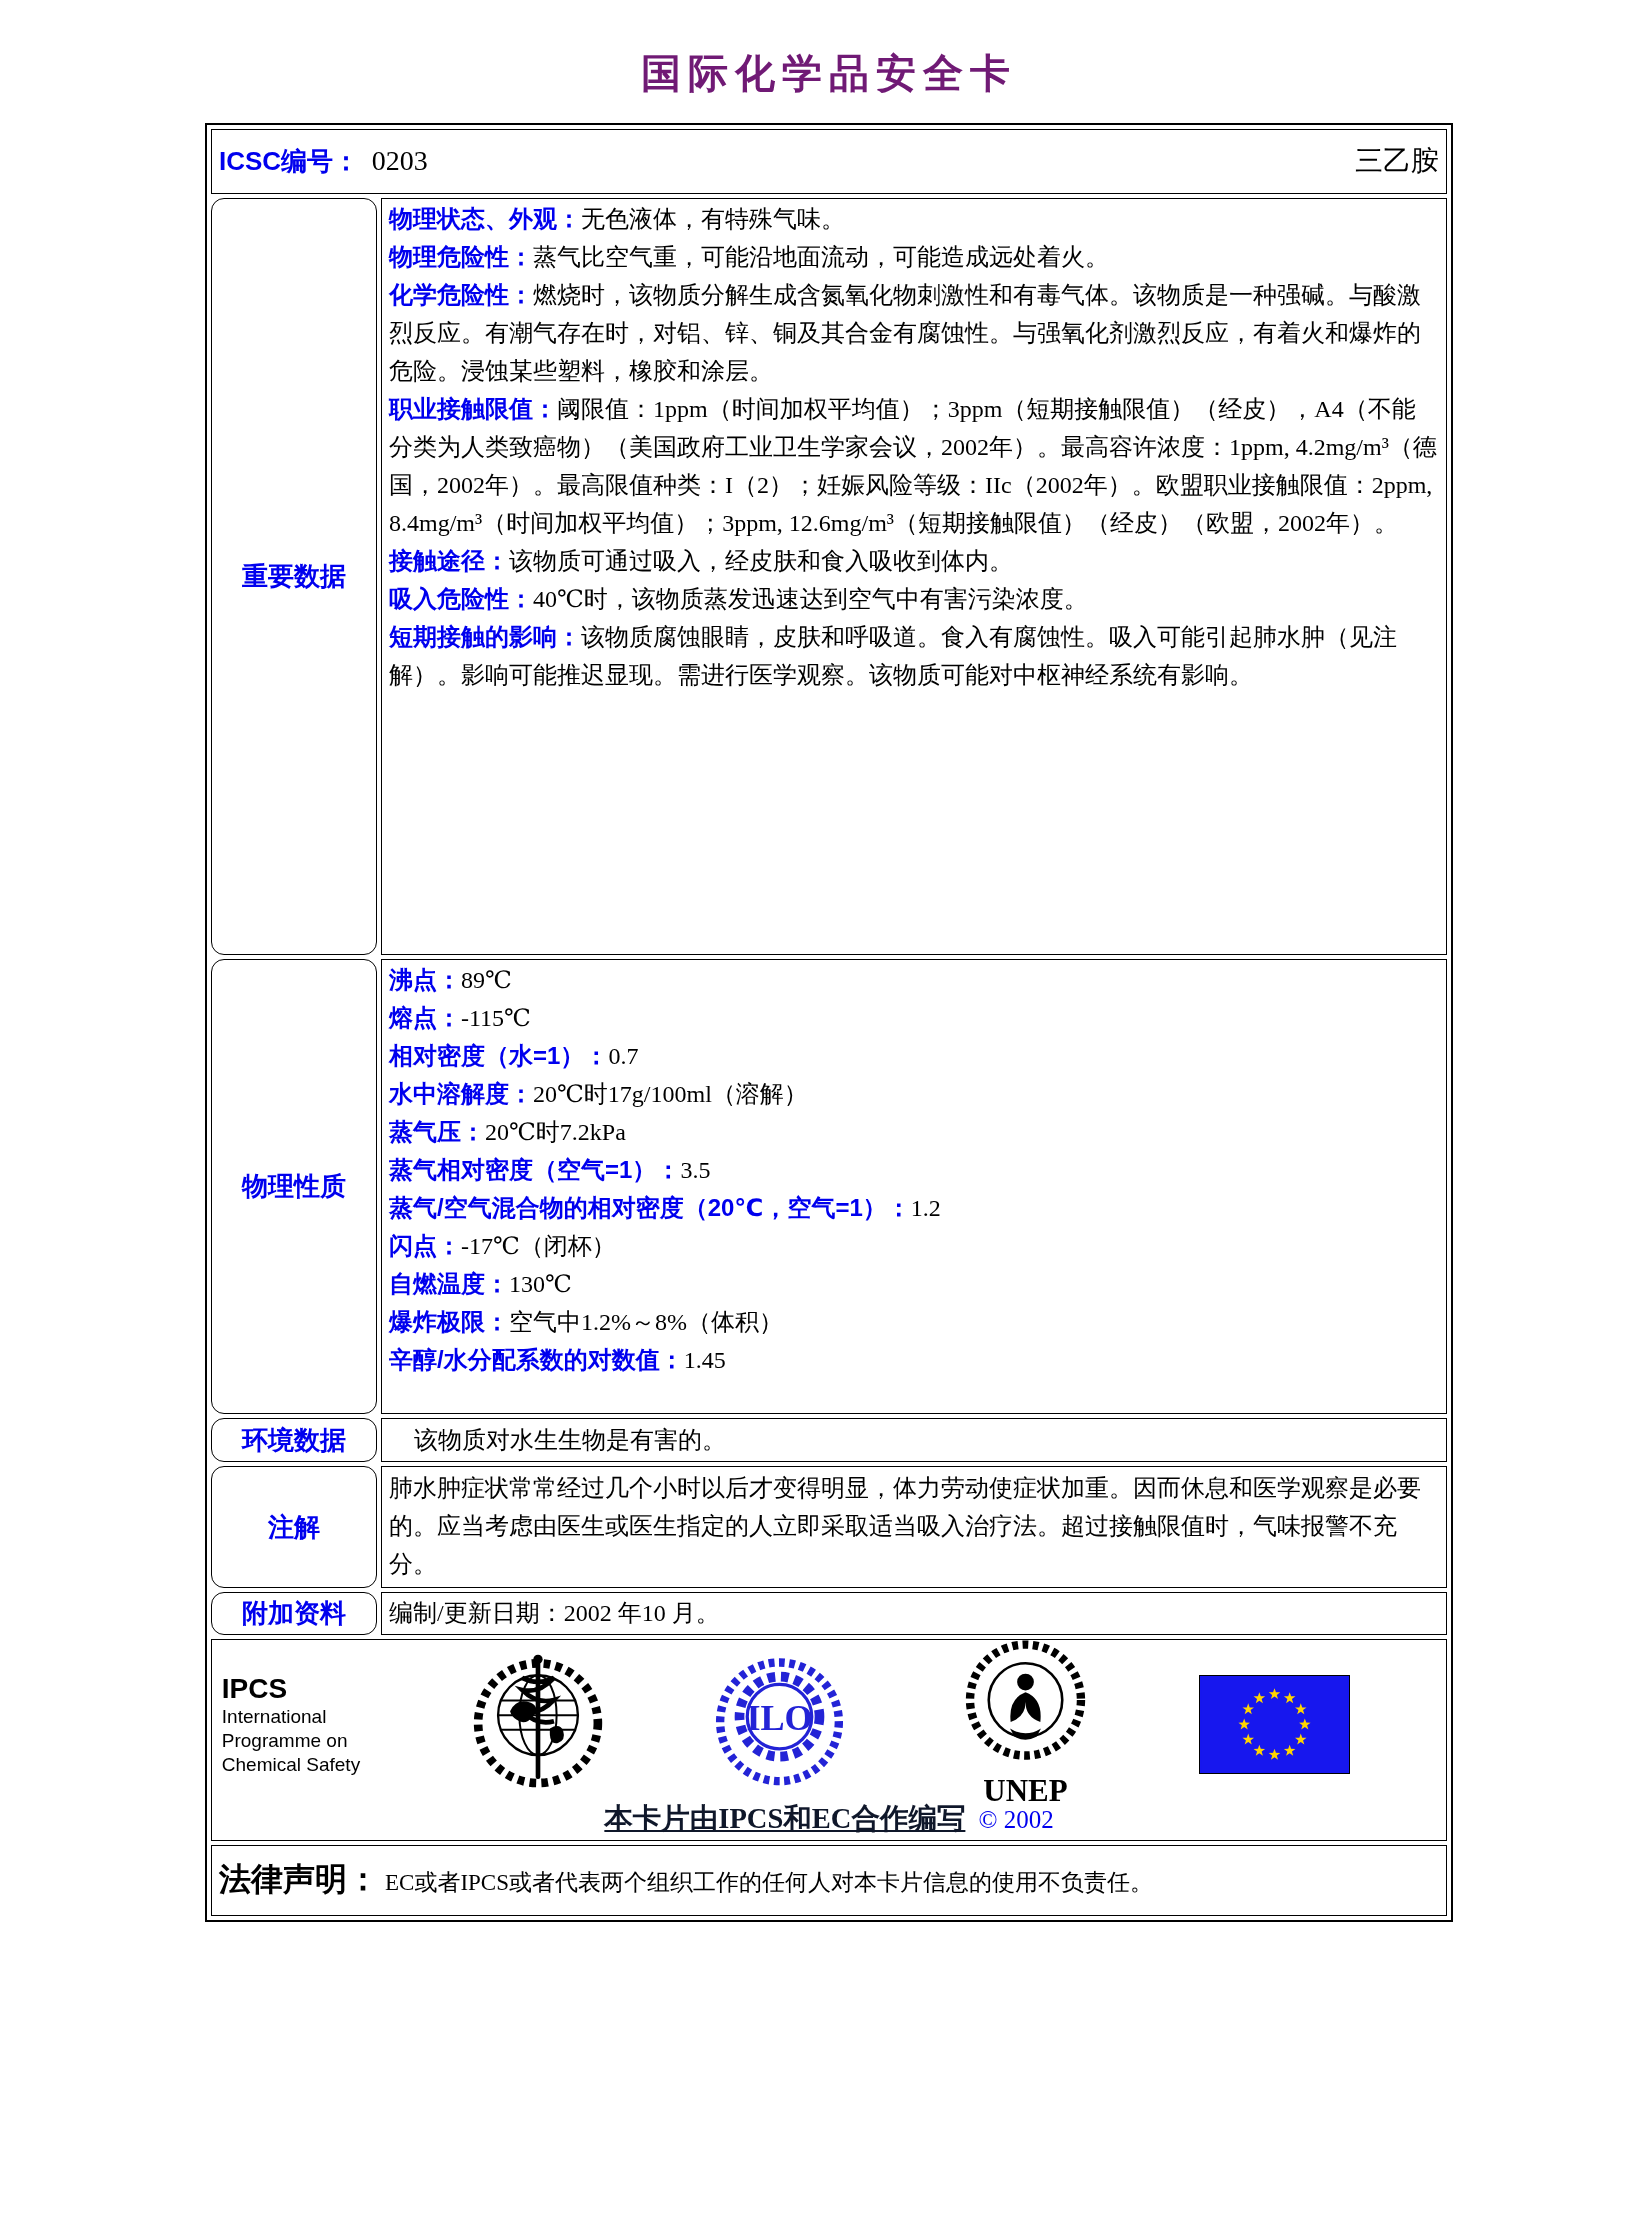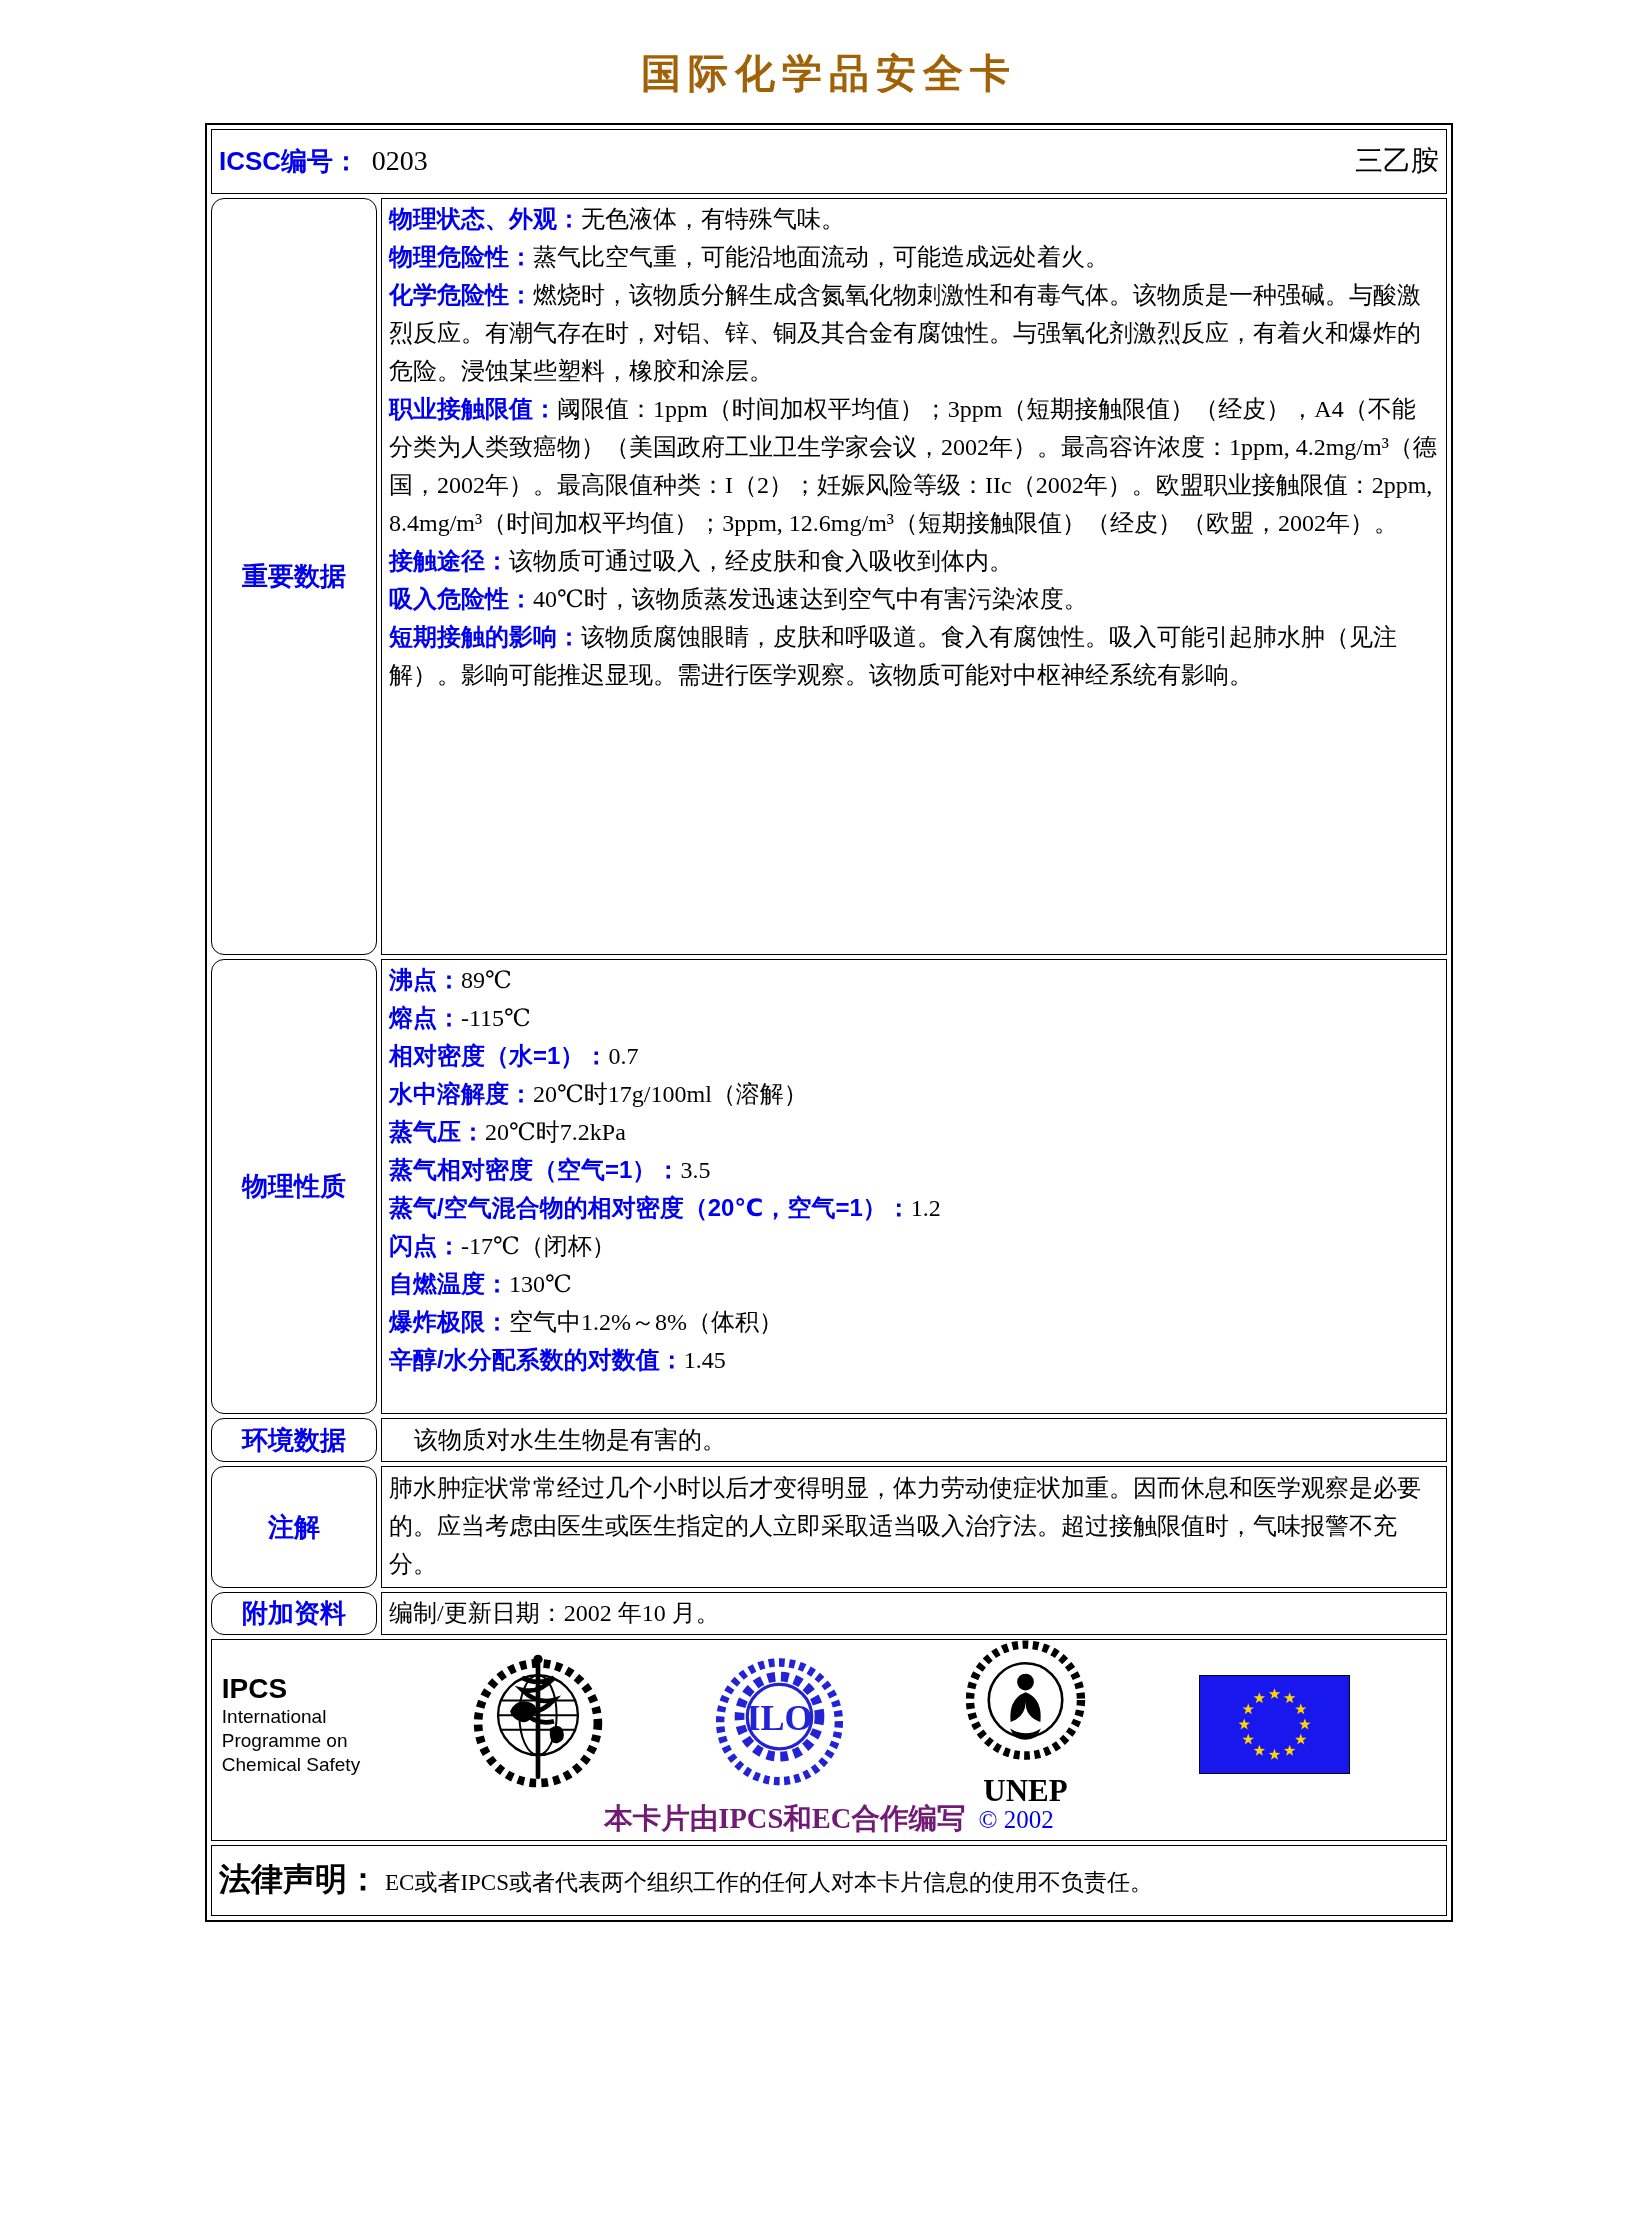--- a/index.html
+++ b/index.html
@@ -2,21 +2,21 @@
 <html style="font-size:11px"><head>
 <meta charset="utf-8">
 <style>
   html,body { margin:0; padding:0; }
   body {
     width:1652px; height:2239px; background:#ffffff; position:relative;
     font-family:"Liberation Serif","DejaVu Serif",serif; color:#000;
   }
   .page-title {
     position:absolute; left:205px; top:46px; width:1248px;
-    text-align:center; color:#a16207; font-weight:bold;
+    text-align:center; color:#701a75; font-weight:bold;
     font-size:40px; letter-spacing:7px;
     font-family:"Liberation Serif","DejaVu Serif",serif;
   }
   table.card {
     position:absolute; left:205px; top:123px; width:1248px;
     table-layout:fixed; border-collapse:separate; border-spacing:4.2px;
     border:2.8px solid #000; background:#fff;
   }
   td { border:1.4px solid #000; vertical-align:top; padding:1.4px 7px; font-size:24px; overflow:hidden; }
   td.sec-label {
@@ -51,21 +51,21 @@
   .logos-inner { display:flex; align-items:center; padding:9.7px 0 0 2.8px; height:148px; }
   .ipcs-block { width:182px; flex:0 0 auto; font-family:"Liberation Sans","DejaVu Sans",sans-serif; }
   .ipcs-title { font-weight:bold; font-size:28px; line-height:32px; }
   .ipcs-sub { font-size:19px; line-height:24px; }
   .logo-box { flex:0 0 auto; }
   .who-box  { margin-left:67px; }
   .ilo-box  { margin-left:110px; }
   .unep-box { margin-left:117px; }
   .eu-box   { margin-left:109px; }
   .credit-line { text-align:center; margin-top:1.4px; }
-  .credit-text { color:#701a75; font-weight:bold; font-size:28.5px; }
+  .credit-text { color:#0f172a; font-weight:bold; font-size:28.5px;text-decoration:underline; }
   .credit-copy { color:#0000ee; font-size:25px; margin-left:7px; }
   .legal-label {
     font-weight:bold; font-size:32px;
     font-family:Liberation Mono, monospace;
   }
   .legal-text { font-size:23px; }
   .eu-flag-svg { display:block; border:1.4px solid #000; background:#1717ee; }
 </style>
 </head>
 <body>

